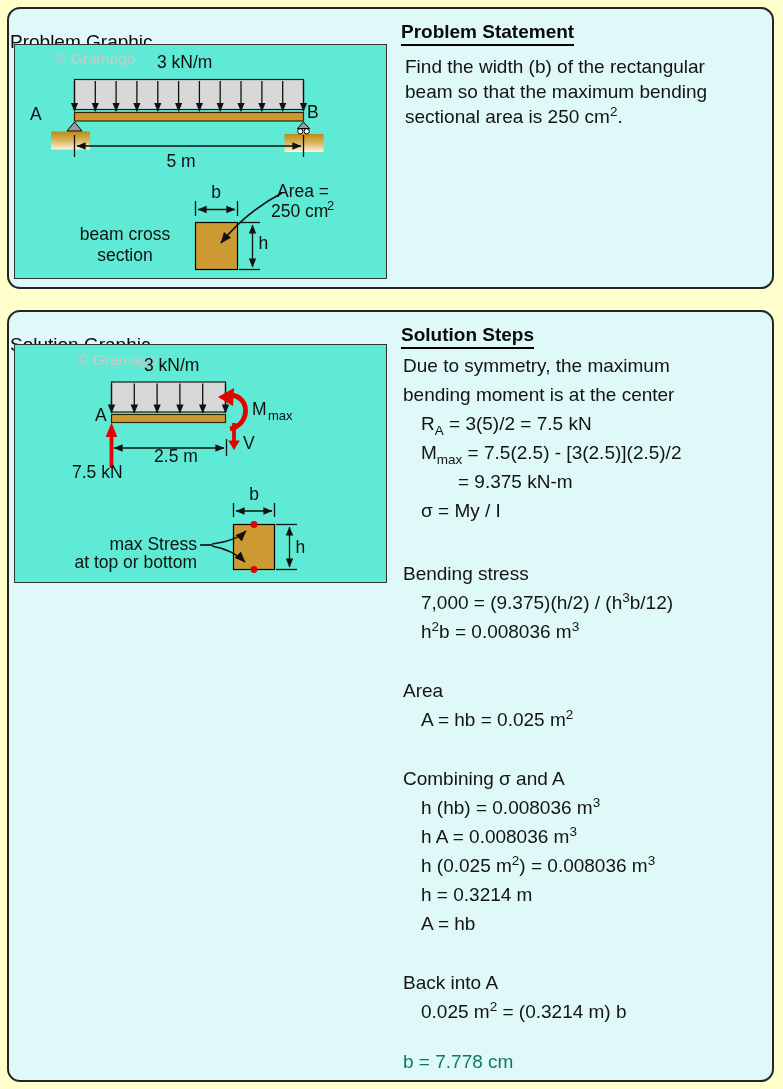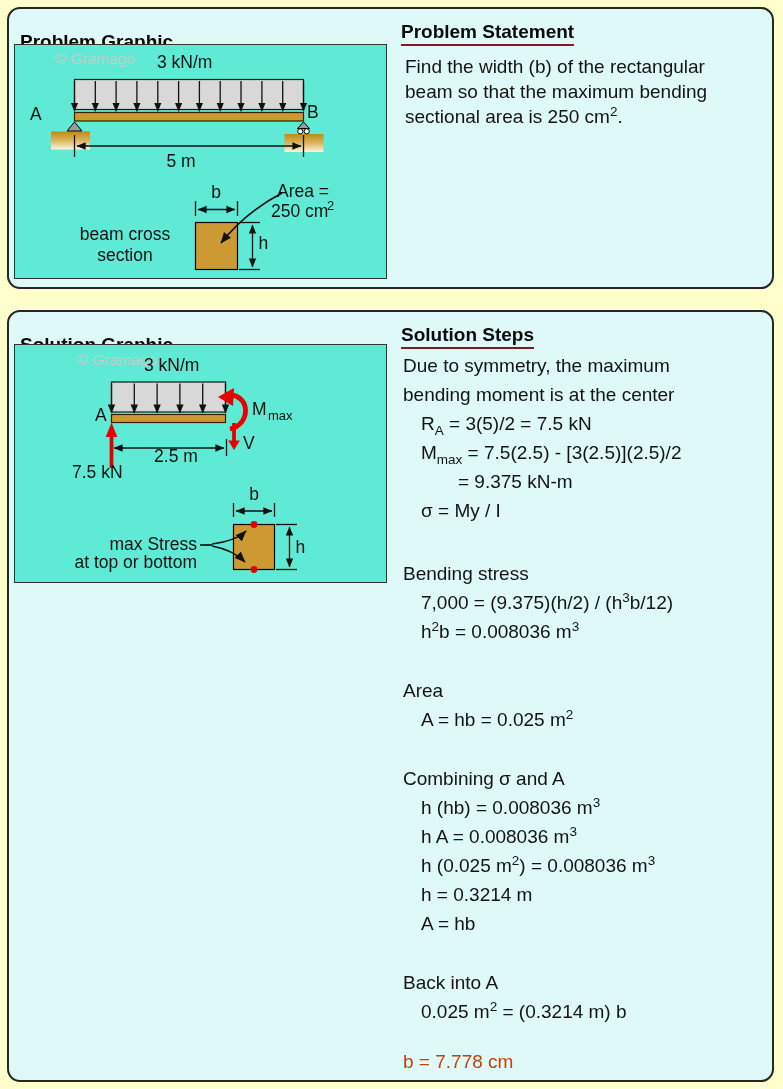--- a/index.html
+++ b/index.html
@@ -8,36 +8,36 @@
     background:#FFFFCB;color:#141414;
     font-family:"Liberation Sans",sans-serif;
     -webkit-font-smoothing:antialiased;
   }
   .panel{
     position:absolute;left:7px;width:767px;box-sizing:border-box;
     background:#DFF8F8;border:2px solid #262626;border-radius:13px;
   }
   #panel-problem{top:7px;height:282px}
   #panel-solution{top:310px;height:772px}
-  .gtitle{position:absolute;left:11px;top:6px;font-size:19px;font-weight:bold;color:#0a0a0a}
+  .gtitle{position:absolute;left:1px;top:6px;font-size:19px;font-weight:normal;color:#0a0a0a}
   .gbox{position:absolute;left:5px;background:#5eead4;border:1.5px solid #333;box-sizing:border-box}
   #gbox1{top:35px;width:373px;height:235px}
   #gbox2{top:32px;width:373px;height:239px}
   .col-right{position:absolute;left:392px;top:12px;width:374px}
   .rtitle{display:inline-block;font-size:19px;font-weight:bold;color:#0a0a0a;
-    border-bottom:2px solid #7f1d1d;padding-bottom:1px;margin:0}
+    border-bottom:2px solid #000000;padding-bottom:1px;margin:0}
   .para{margin-top:8px;padding-left:4px;font-size:19px;line-height:25px}
   .steps{margin-top:2px;font-size:19px}
   .step{line-height:29px;padding-left:2px;white-space:nowrap}
   .ind1{padding-left:20px}
   .indEq{padding-left:57px}
   .mt-lg{margin-top:34px}
   .mt-md{margin-top:30px}
   .mt-sm{margin-top:21px}
-  .red{color:#c2410c}
+  .red{color:#0f766e}
   sup,sub{font-size:13.5px;line-height:0}
   svg{display:block}
   svg text{font-size:17.5px;fill:#111}
   svg .wm{font-size:15.5px;fill:#C9C9C9}
   svg .subtxt{font-size:13px}
   svg .suptxt{font-size:13px}
 </style>
 </head>
 <body>
 

